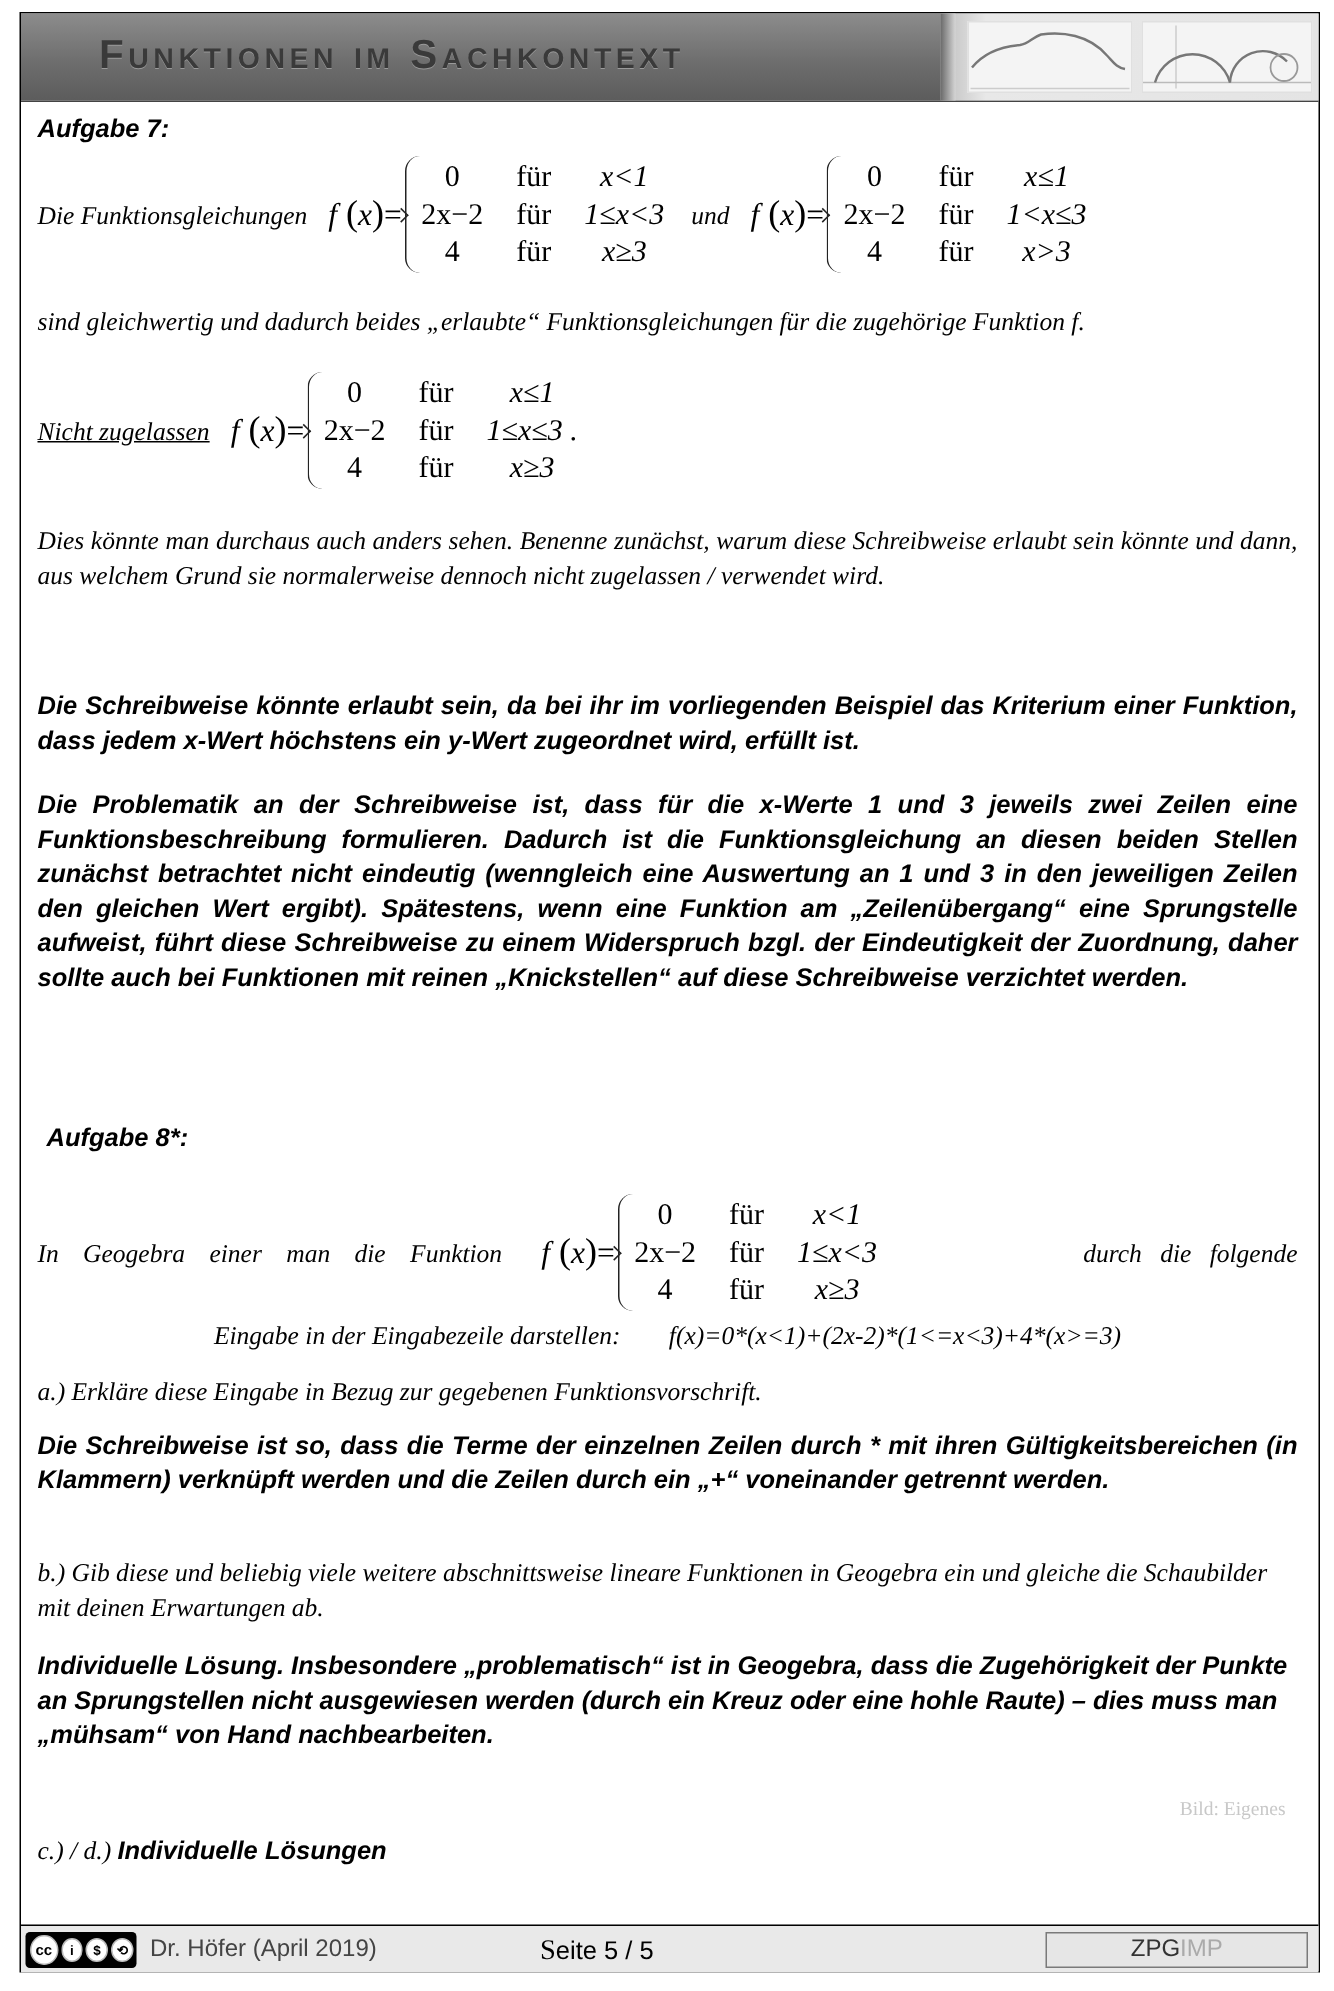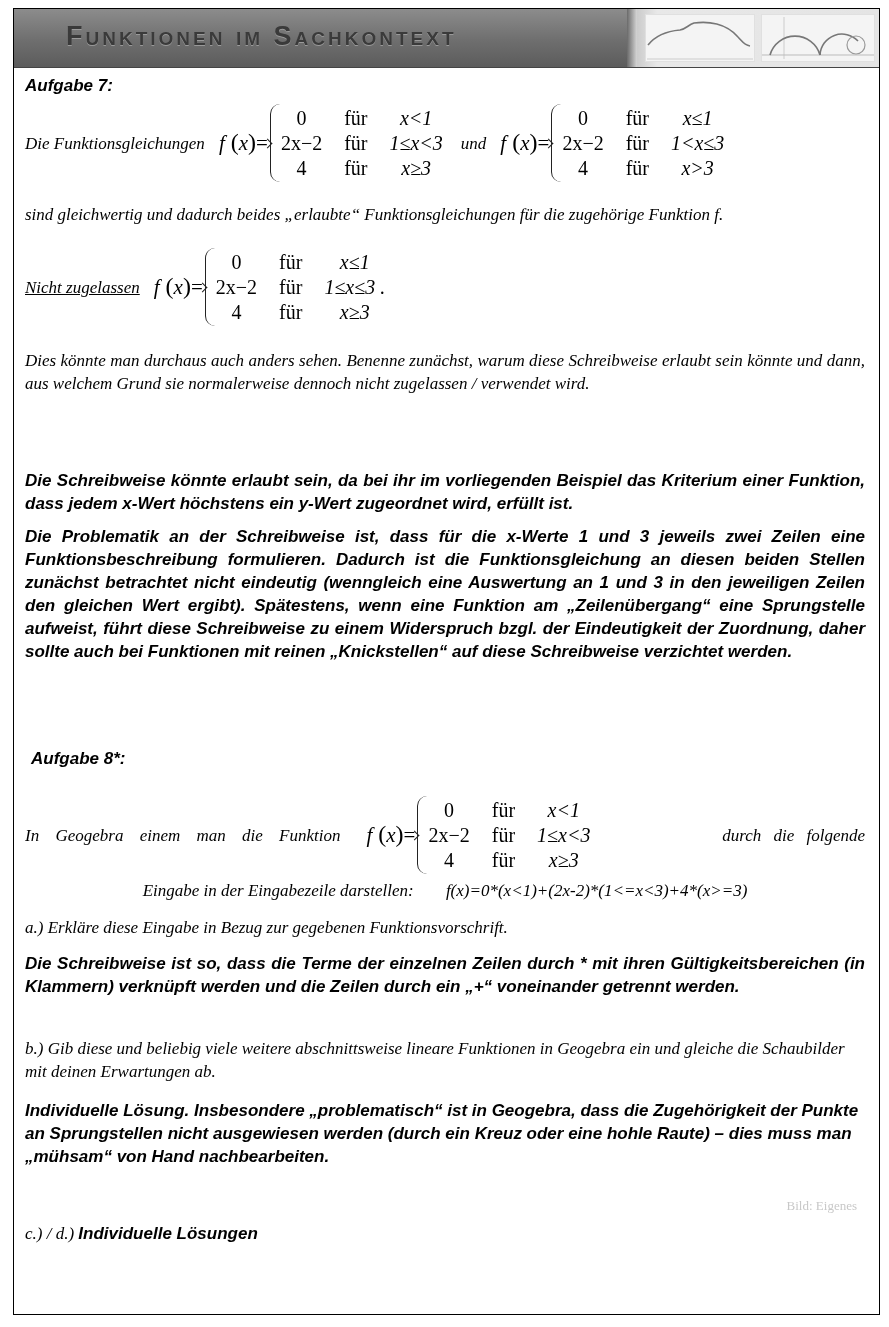--- a/index.html
+++ b/index.html
@@ -137,27 +137,27 @@
           <span>für</span>
           <span class="c3 v">1≤x≤3 .</span>
         <span class="c1">4</span>
           <span>für</span>
           <span class="c3 v">x≥3</span>
       </span>
     </div>
 
     <div class="p it just" style="top:282px;">Dies könnte man durchaus auch anders sehen. Benenne zunächst, warum diese Schreibweise erlaubt sein könnte und dann, aus welchem Grund sie normalerweise dennoch nicht zugelassen / verwendet wird.</div>
 
-    <div class="p b just" style="top:402px;">Die Schreibweise könnte erlaubt sein, da bei ihr im vorliegenden Beispiel das Kriterium einer Funktion, dass jedem x-Wert höchstens ein y-Wert zugeordnet wird, erfüllt ist.</div>
+    <div class="p b just" style="top:392px;">Die Schreibweise könnte erlaubt sein, da bei ihr im vorliegenden Beispiel das Kriterium einer Funktion, dass jedem x-Wert höchstens ein y-Wert zugeordnet wird, erfüllt ist.</div>
     <div class="p b just" style="top:458px;">Die Problematik an der Schreibweise ist, dass für die x-Werte 1 und 3 jeweils zwei Zeilen eine Funktionsbeschreibung formulieren. Dadurch ist die Funktionsgleichung an diesen beiden Stellen zunächst betrachtet nicht eindeutig (wenngleich eine Auswertung an 1 und 3 in den jeweiligen Zeilen den gleichen Wert ergibt). Spätestens, wenn eine Funktion am „Zeilenübergang“ eine Sprungstelle aufweist, führt diese Schreibweise zu einem Widerspruch bzgl. der Eindeutigkeit der Zuordnung, daher sollte auch bei Funktionen mit reinen „Knickstellen“ auf diese Schreibweise verzichtet werden.</div>
 
     <div class="p b" style="top:680px;left:6px;">Aufgabe 8*:</div>
 
     <div class="mathline" style="top:728px;width:840px;">
-      <span class="it" style="word-spacing:12px;">In Geogebra einem man die Funktion</span>
+      <span class="it" style="word-spacing:12px;">In Geogebra einer man die Funktion</span>
       <span class="fx" style="margin-left:26px;"><span>f</span><span class="paren"> (</span><span>x</span><span class="paren">)</span></span>
       <span class="eq">=</span>
       <span class="brace"></span>
       <span class="cases">
         <span class="c1">0</span>
           <span>für</span>
           <span class="c3 v">x&lt;1</span>
         <span class="c1">2x−2</span>
           <span>für</span>
           <span class="c3 v">1≤x&lt;3</span>
@@ -178,13 +178,24 @@
     <div class="p it" style="top:970px;">b.) Gib diese und beliebig viele weitere abschnittsweise lineare Funktionen in Geogebra ein und gleiche die Schaubilder mit deinen Erwartungen ab.</div>
     <div class="p b" style="top:1032px;">Individuelle Lösung. Insbesondere „problematisch“ ist in Geogebra, dass die Zugehörigkeit der Punkte an Sprungstellen nicht ausgewiesen werden (durch ein Kreuz oder eine hohle Raute) – dies muss man „mühsam“ von Hand nachbearbeiten.</div>
 
     <div class="credit" style="top:1127px;">Bild: Eigenes</div>
 
     <div class="p" style="top:1155px;">
       <span class="it" style="white-space:pre;">c.) / d.) </span><span class="b">Individuelle Lösungen</span>
     </div>
   </div>
 
+  <div class="footer">
+    <div class="cc">
+      <span class="circ big">cc</span>
+      <span class="circ" title="BY">i</span>
+      <span class="circ" title="NC">$</span>
+      <span class="circ" title="SA">⟲</span>
+    </div>
+    <div class="footer-author">Dr. Höfer (April 2019)</div>
+    <div class="footer-page"><span class="S">S</span><span>eite 5 / 5</span></div>
+    <div class="zpg"><span class="a">ZPG</span><span class="b2">IMP</span></div>
+  </div>
 </div>
 
 </body></html>

